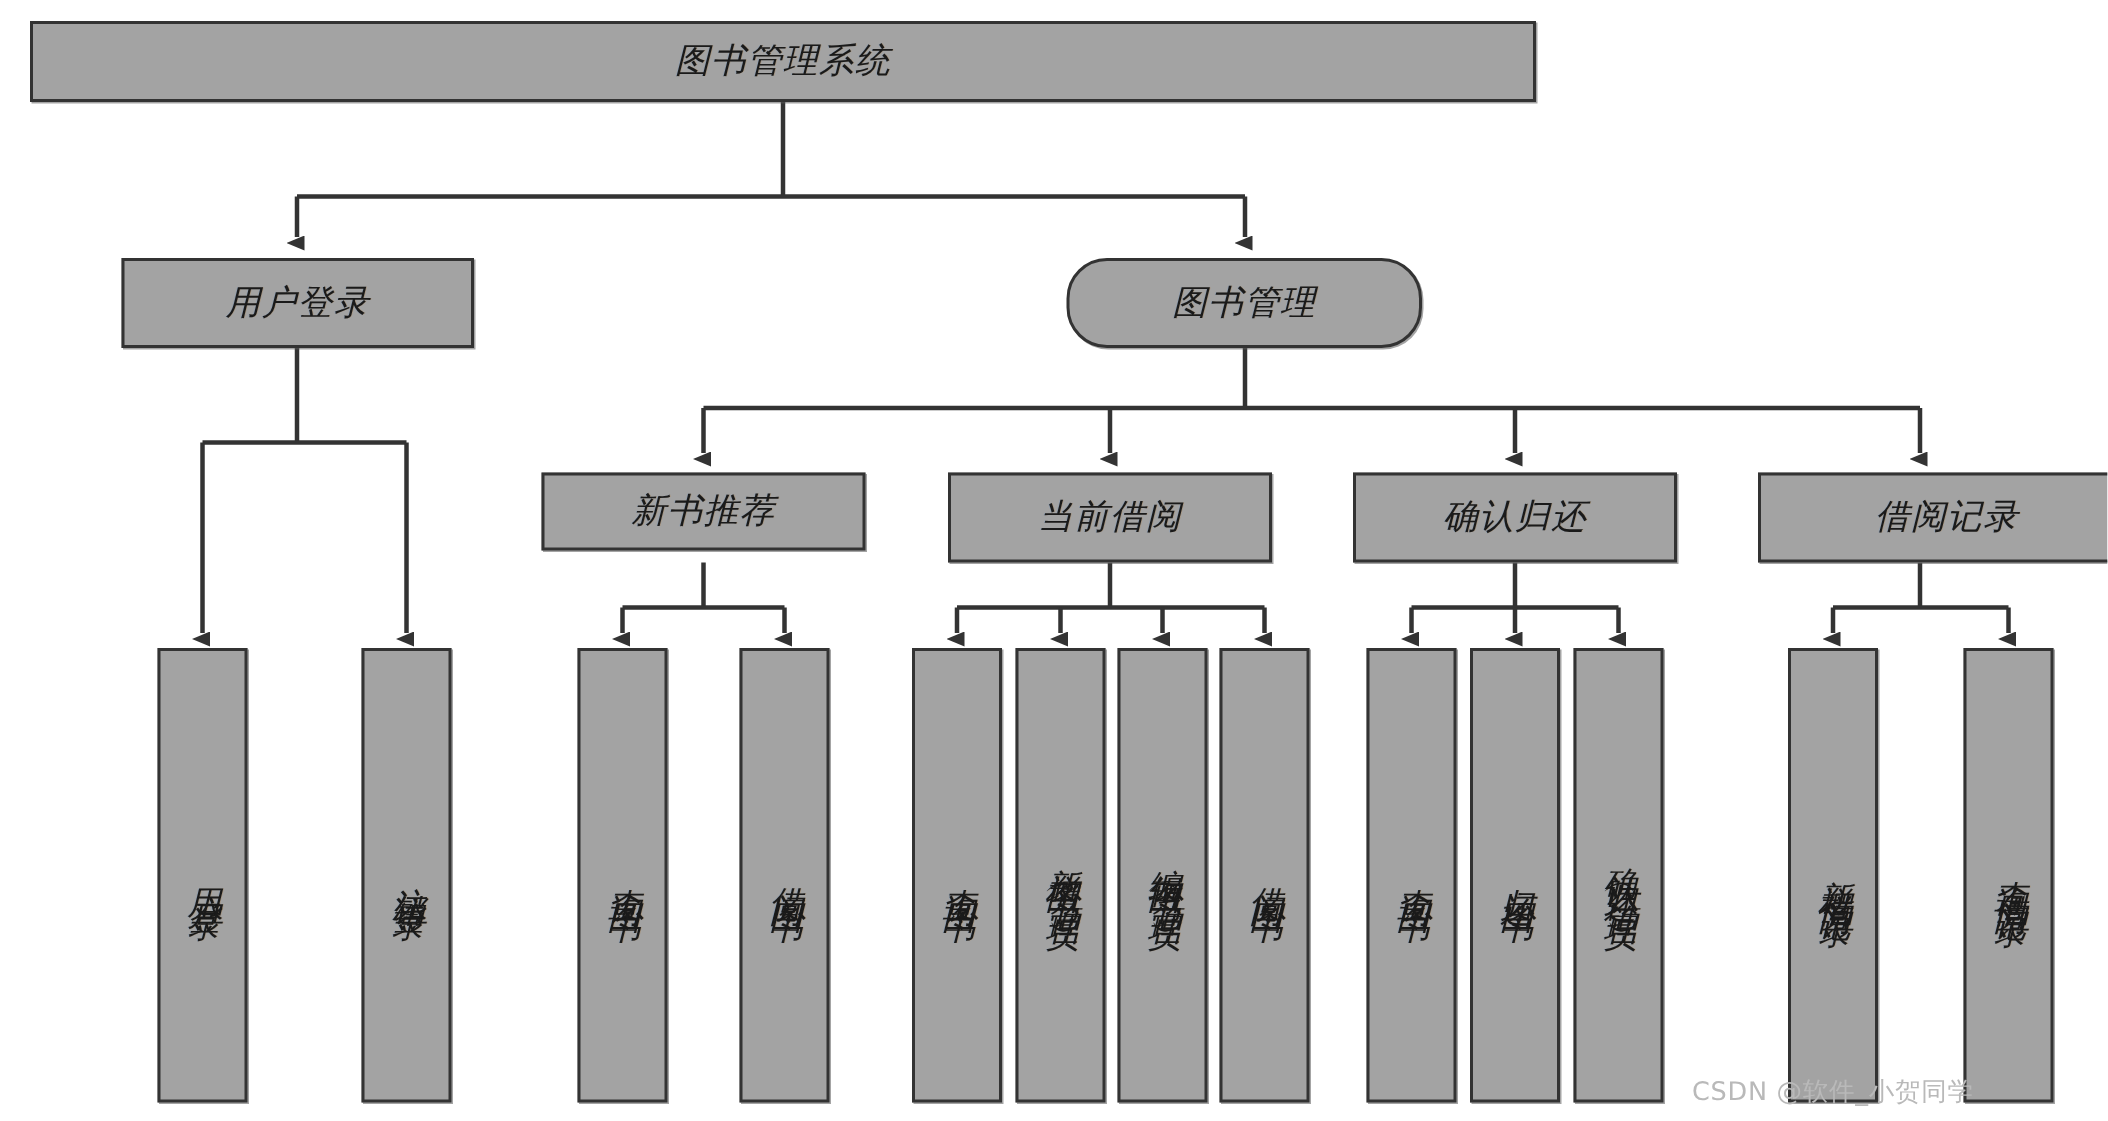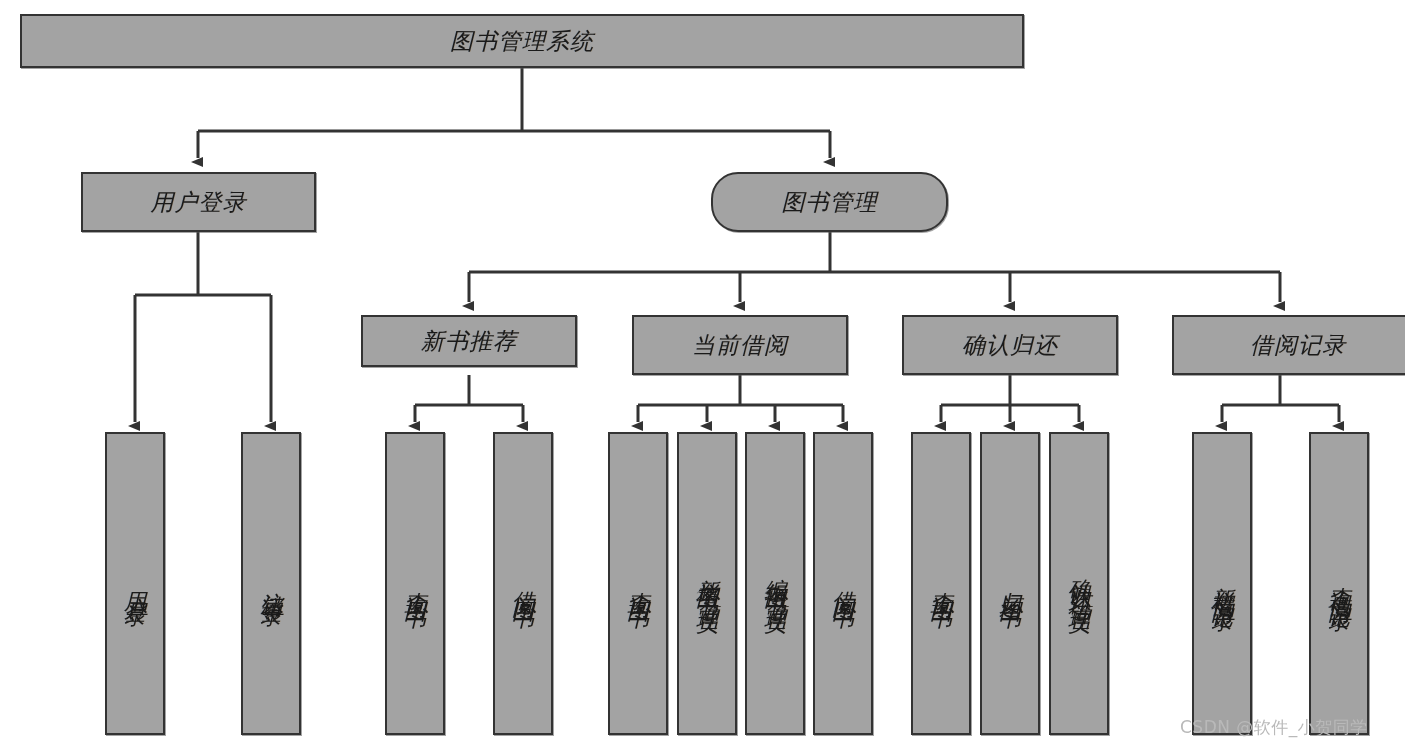--- a/index.html
+++ b/index.html
@@ -182,15 +182,15 @@
     <span class="label">确认归还（管理员）</span>
   </div>
 
   <div class="node vertical" style="left:1192px; top:432px; width:60px; height:303px;">
     <span class="label">新增借阅记录</span>
   </div>
   <div class="node vertical" style="left:1309px; top:432px; width:60px; height:303px;">
     <span class="label">查询借阅记录</span>
   </div>
 
-  <div class="watermark" style="left:1180px; top:716px;">CSDN @软件_小贺同学</div>
+  <div class="watermark" style="left:1128px; top:716px;">CSDN @软件_小贺同学</div>
 
 </div>
 
 </body></html>

